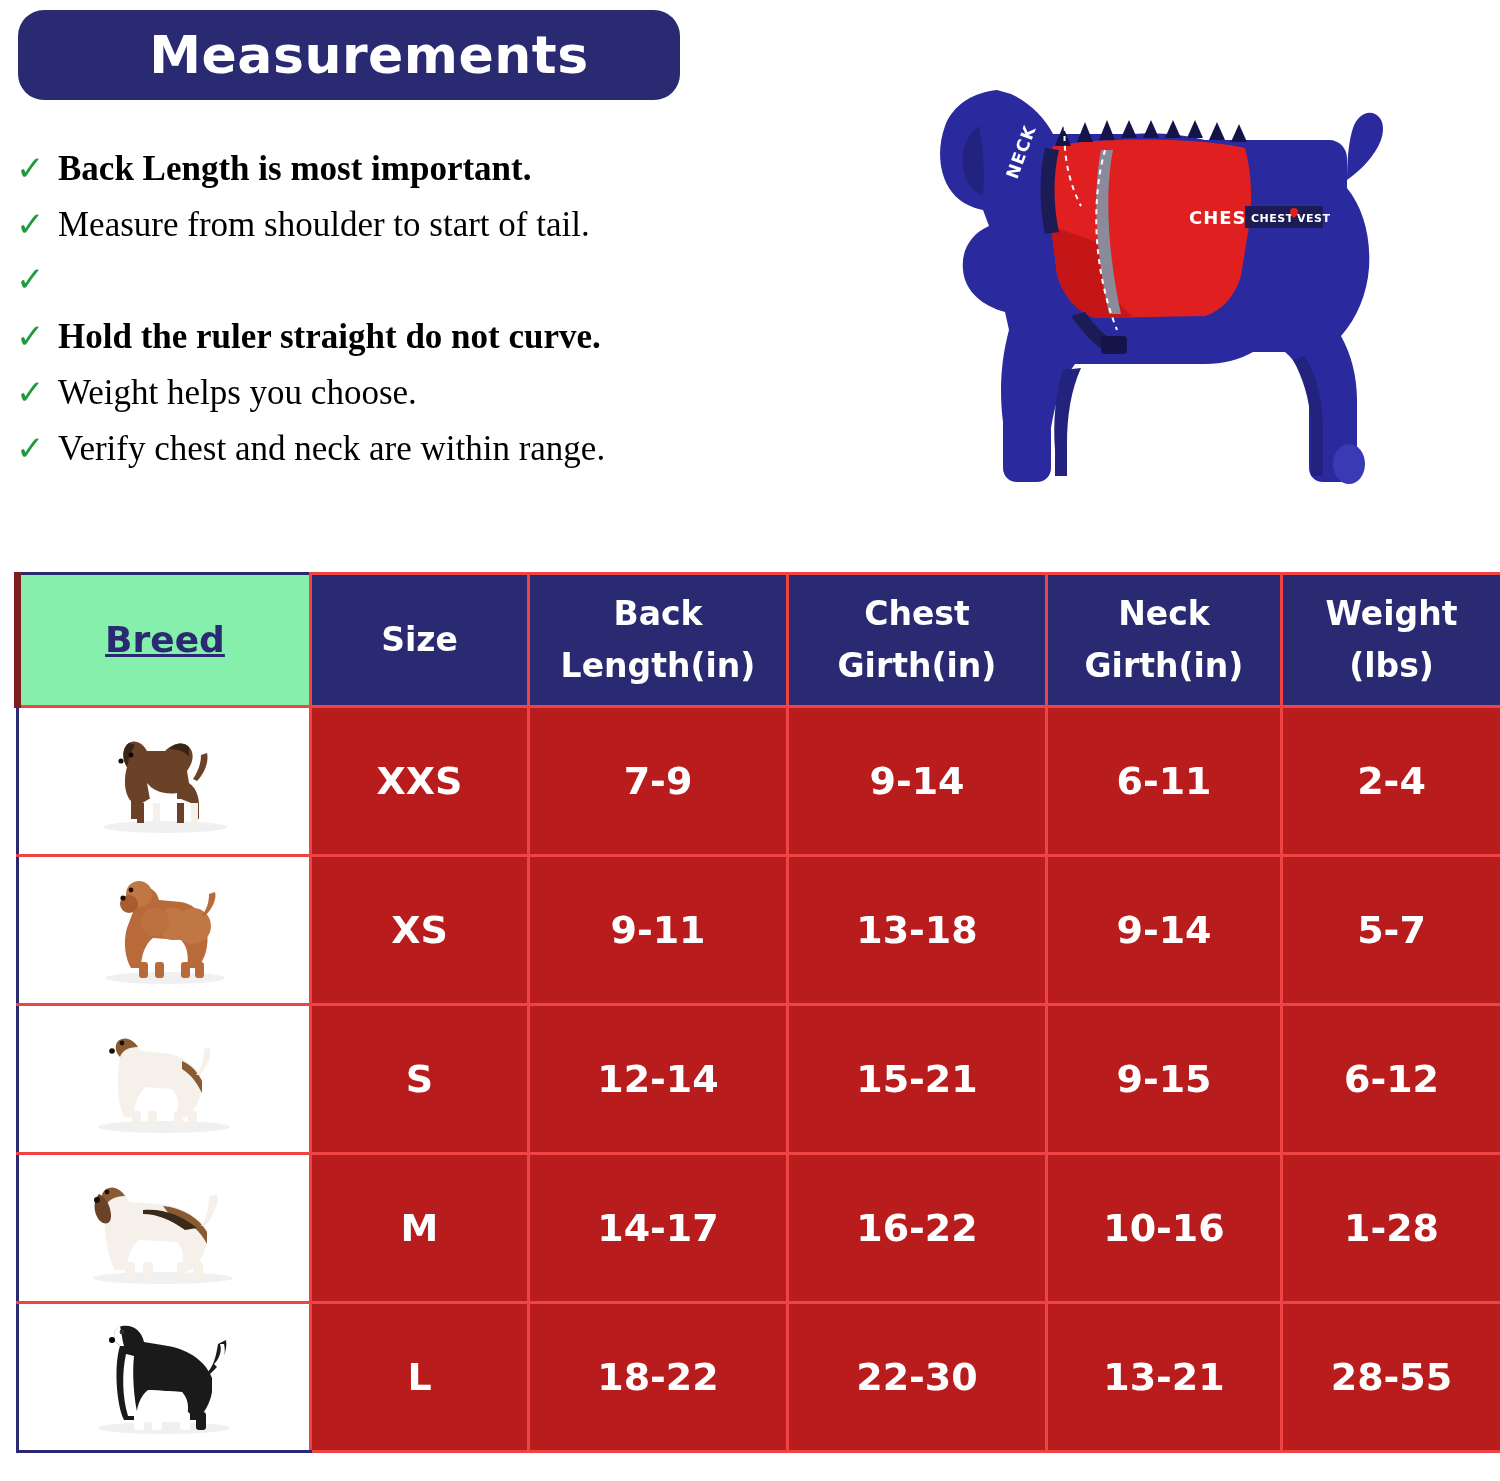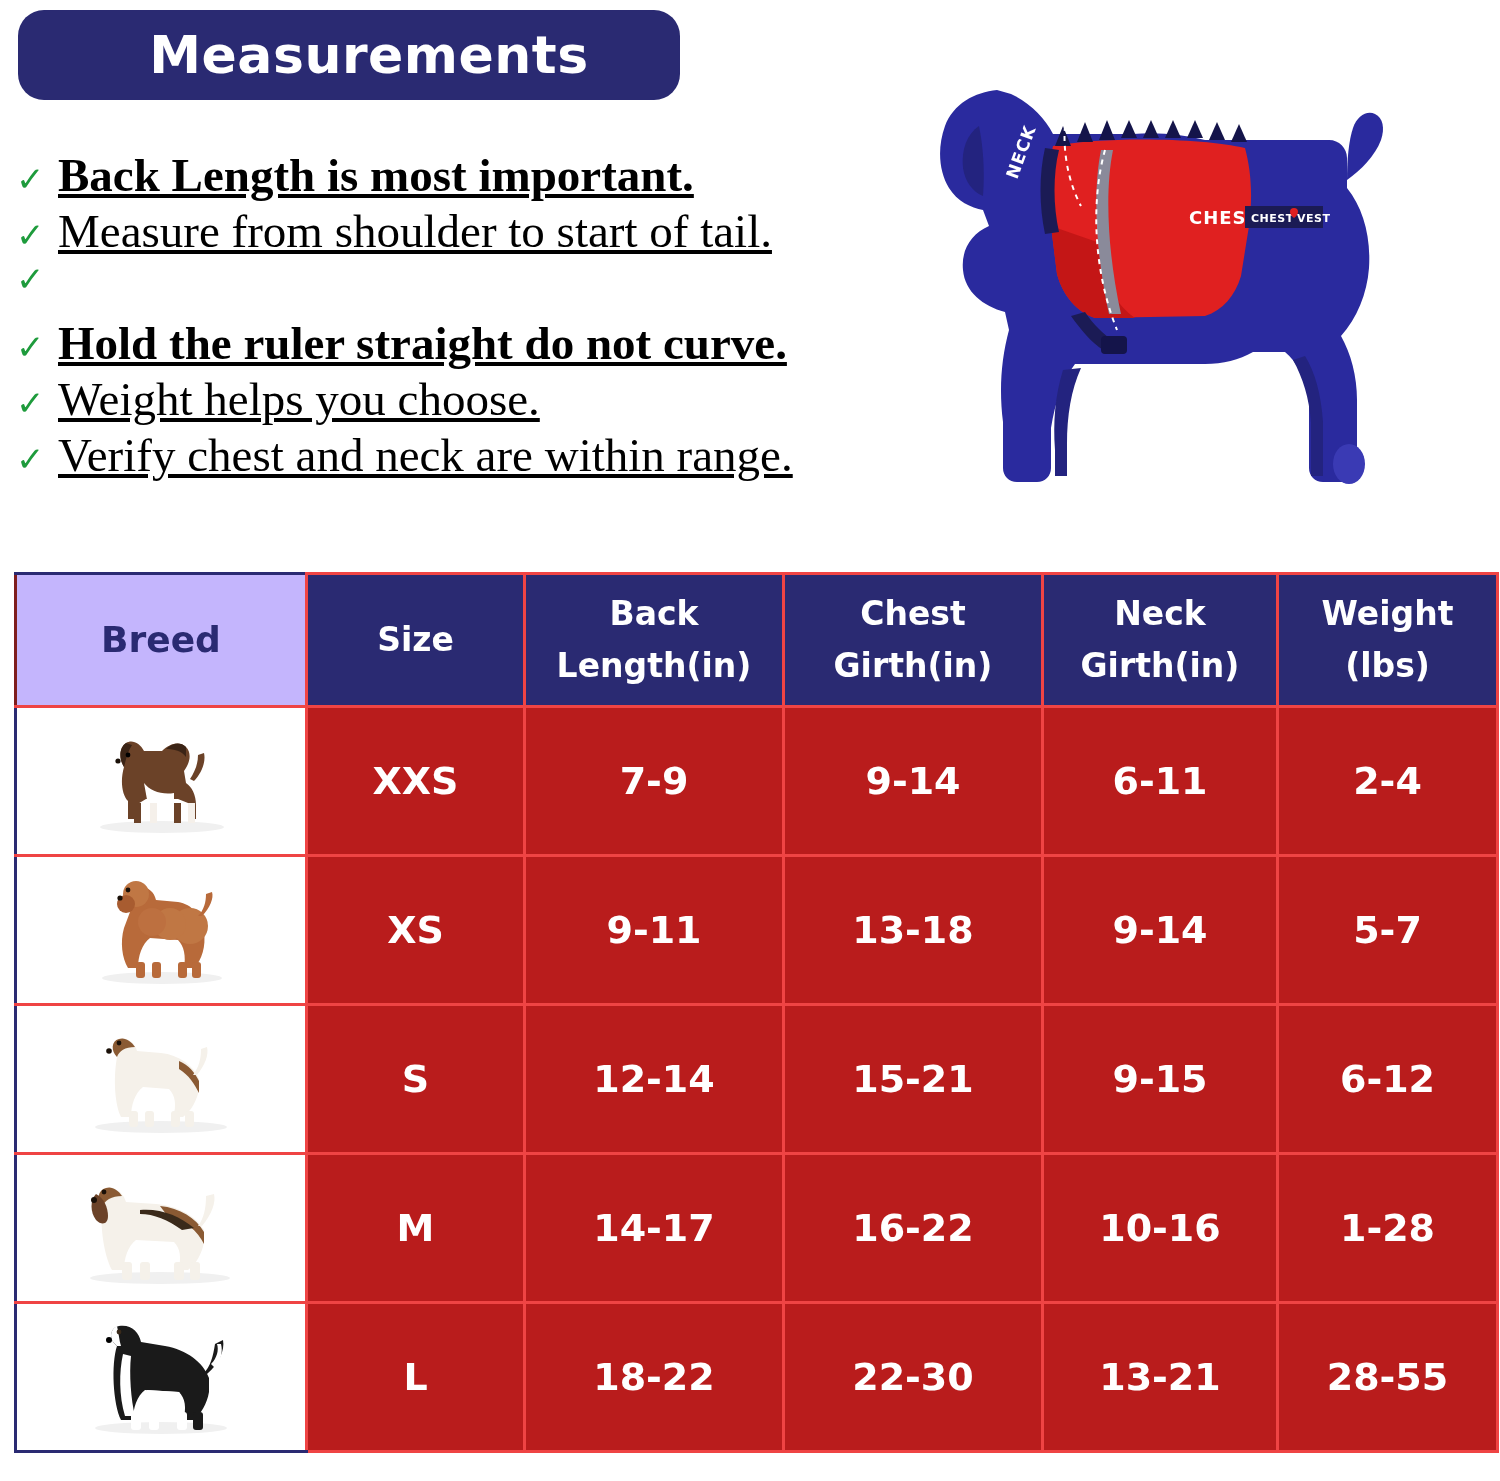--- a/index.html
+++ b/index.html
@@ -59,24 +59,23 @@
     color: #1e9b3c;
     font-size: 34px;
     width: 42px;
     flex: 0 0 42px;
     text-align: left;
     font-family: "DejaVu Sans", sans-serif;
     line-height: 1;
   }
   .bullet-text {
     font-family: "Liberation Serif", serif;
-    font-size: 47px;
+    font-size: 35px;
     color: #000000;
     line-height: 1.1;
-    text-decoration: underline;
   }
   .bullet-text.bold {
     font-weight: bold;
   }
 
   
   .dog-figure {
     position: absolute;
     left: 905px;
     top: 30px;
@@ -105,25 +104,26 @@
   .size-table thead th {
     background: #2a2a72;
     color: #ffffff;
     font-size: 33px;
     font-weight: bold;
     height: 130px;
     line-height: 1.08;
     font-family: "DejaVu Sans", sans-serif;
   }
   .size-table thead th.breed-head {
-    background: #c4b5fd;
+    background: #86efac;
     color: #2a2a72;
     font-size: 36px;
-    border-left: 3px solid #7f1d1d;
+    border-left: 7px solid #7f1d1d;
     border-top: 3px solid #2a2a72;
+    text-decoration: underline;
   }
   .size-table tbody td {
     background: #b91c1c;
     color: #ffffff;
     font-size: 38px;
     font-weight: bold;
     height: 146px;
     font-family: "DejaVu Sans", sans-serif;
   }
   .size-table tbody td.breed-cell {

